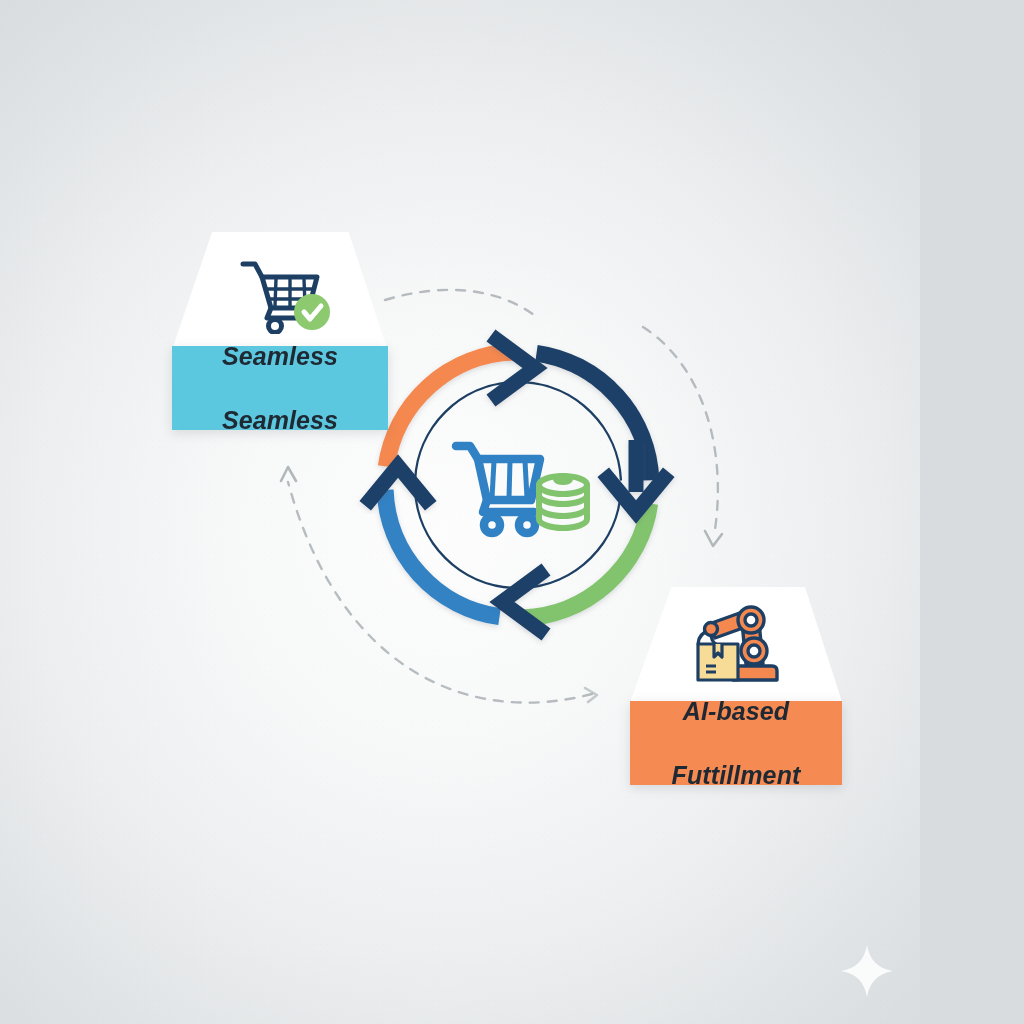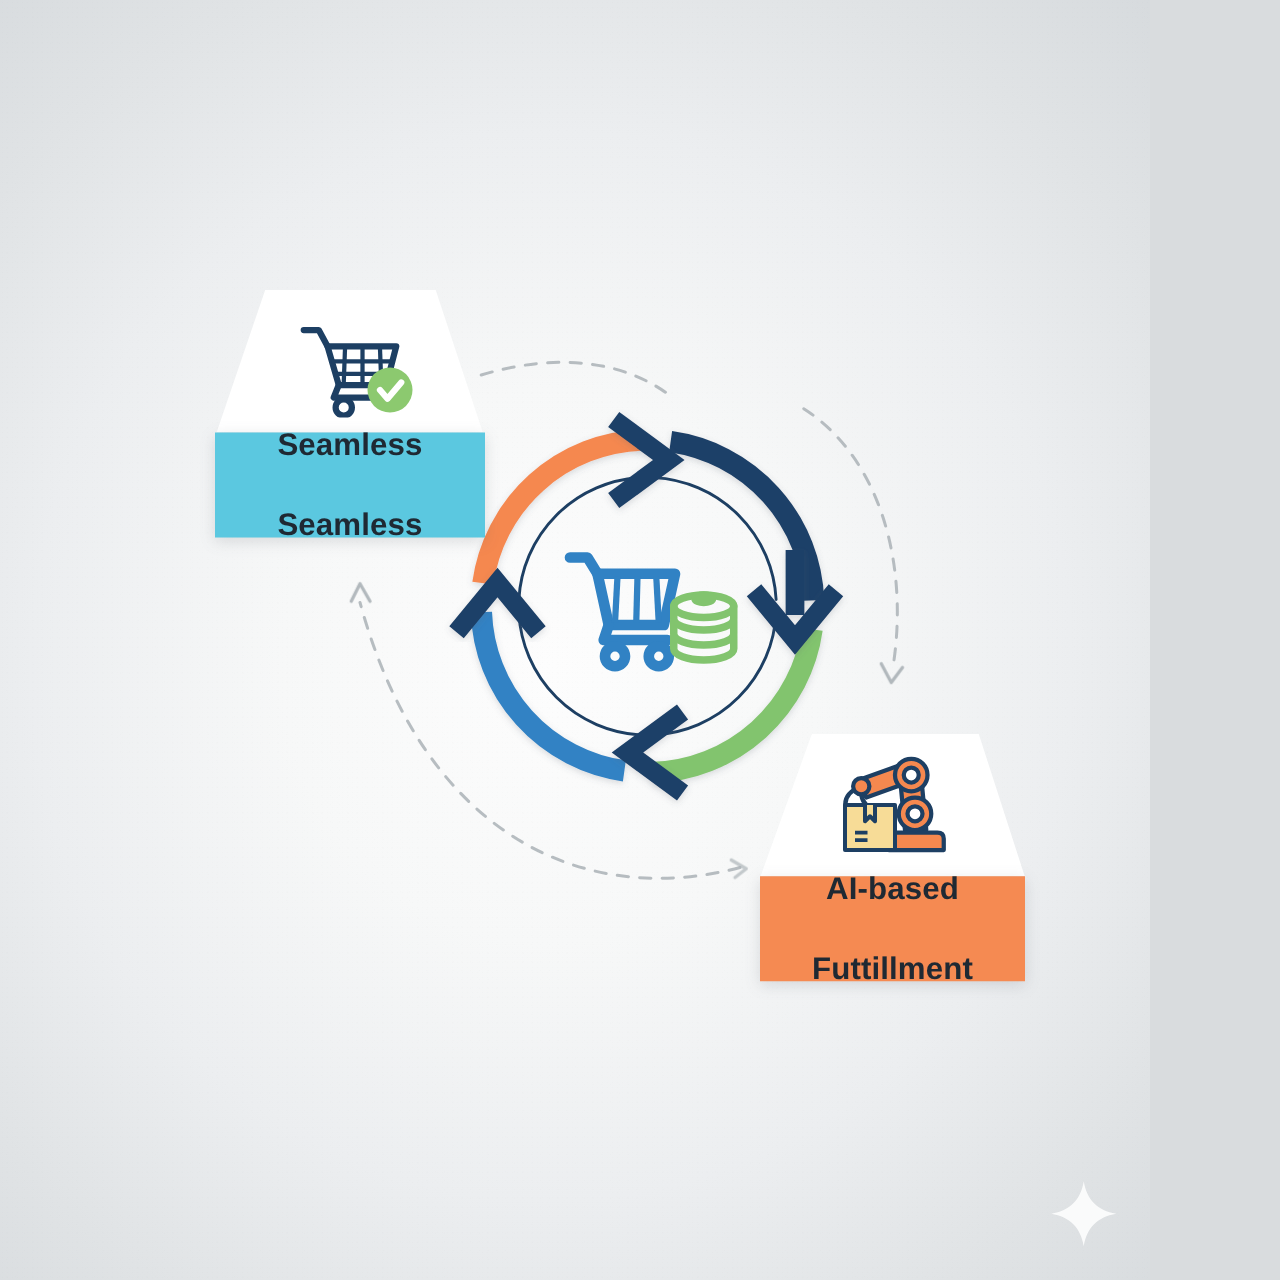--- a/index.html
+++ b/index.html
@@ -16,20 +16,21 @@
     width: 920px;
     height: 1024px;
     overflow: hidden;
     background:
       radial-gradient(ellipse 78% 72% at 48% 52%,
         #fdfdfd 0%,
         #f7f8f8 30%,
         #eceef0 58%,
         #e0e3e5 80%,
         #d6dadd 100%);
+    font-style: italic;
   }
 
   
   #noise {
     position: absolute;
     inset: 0;
     opacity: .30;
     background-image:
       radial-gradient(rgba(120,130,140,.10) 0.6px, transparent 0.7px),
       radial-gradient(rgba(120,130,140,.07) 0.6px, transparent 0.7px);
@@ -86,21 +87,21 @@
     clip-path: polygon(20.5% 0%, 79.8% 0%, 96.2% 100%, 3.6% 100%);
   }
   #card-left .card-icon { top: 18px; height: 84px; }
   #card-left .card-band {
     width: 216px; height: 84px;
     margin-left: 7px;
     background: #5bc8e0;
   }
 
   
-  #card-right { left: 601px; top: 587px; width: 226px; }
+  #card-right { left: 623px; top: 587px; width: 226px; }
   #card-right .card-top {
     width: 226px; height: 114px;
     clip-path: polygon(21.5% 0%, 80.5% 0%, 96.8% 100%, 3.3% 100%);
   }
   #card-right .card-icon { top: 14px; height: 90px; }
   #card-right .card-band {
     width: 212px; height: 84px;
     margin-left: 7px;
     background: #f58a52;
   }

